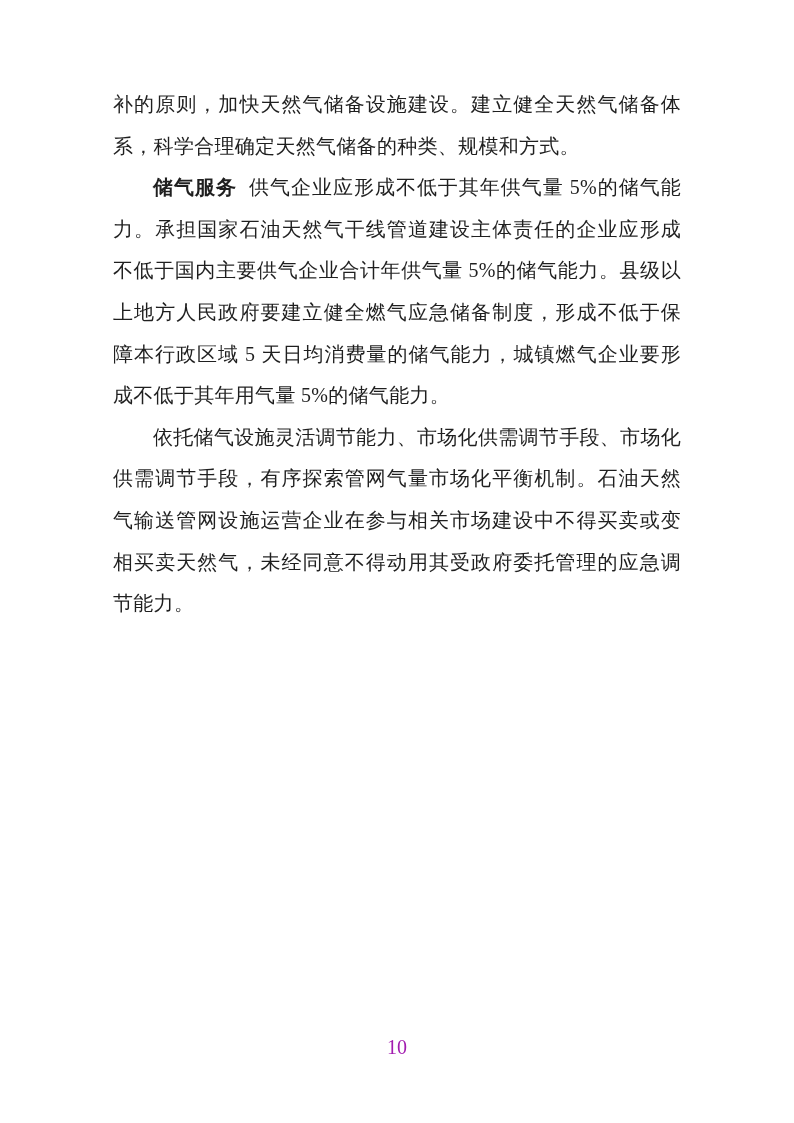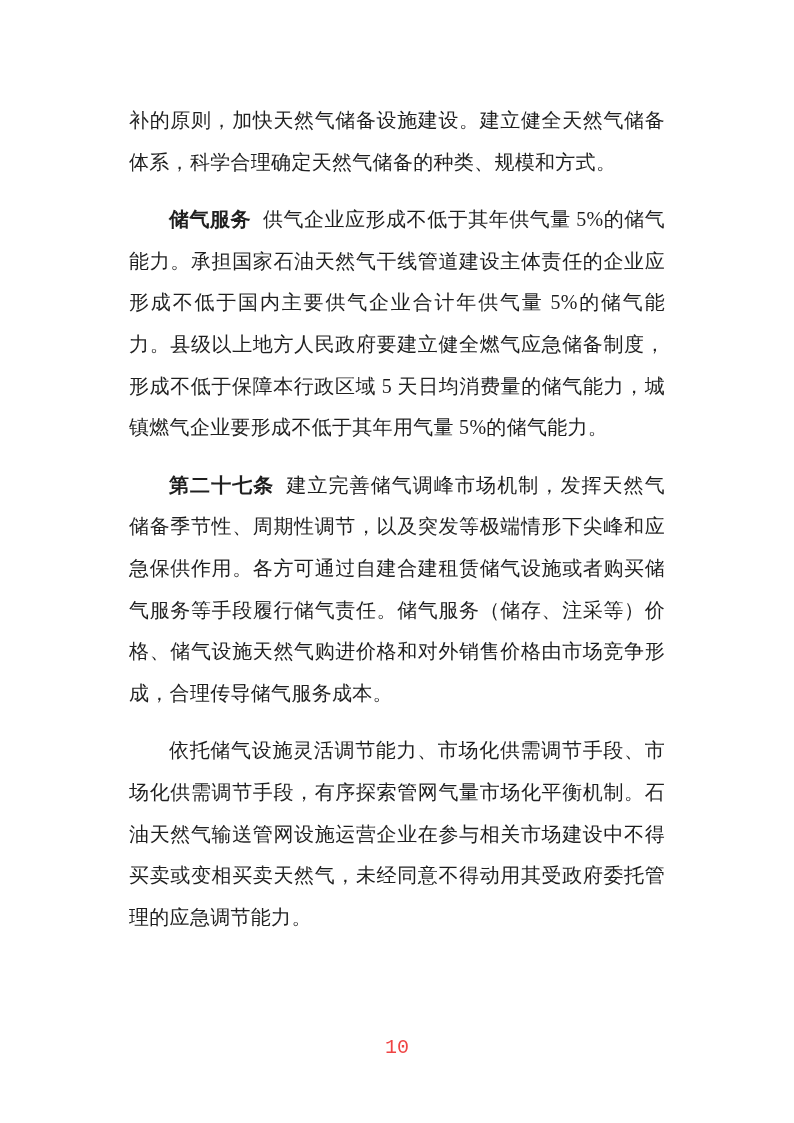--- a/index.html
+++ b/index.html
@@ -21,21 +21,21 @@
     height: 1123px;
     background: #ffffff;
   }
   .content {
     position: absolute;
     left: 113px;
     top: 84px;
     width: 568px;
   }
   p.doc-par {
-    margin: 16px;
+    margin: 0;
     padding: 0;
     font-size: 20px;
     line-height: 41.6px;
     text-align: justify;
     text-justify: inter-ideograph;
     text-justify: inter-character;
     letter-spacing: 0.3px;
     word-break: break-all;
   }
   p.doc-par.indent {
@@ -46,42 +46,38 @@
     font-family: "Liberation Sans", "DejaVu Sans", sans-serif;
     margin-right: 0.6em;
   }
   .page-num {
     position: absolute;
     left: 0;
     right: 0;
     top: 1036px;
     text-align: center;
     font-size: 20px;
-    color: #ef4444;
-    font-family: Liberation Mono, monospace;
+    color: #a21caf;
   }
 </style>
 </head>
 <body>
 
 <div class="page">
   <div class="content">
 
     <p class="doc-par">
       <span>补的原则，加快天然气储备设施建设。建立健全天然气储备体系，科学合理确定天然气储备的种类、规模和方式。</span>
     </p>
 
 
     <p class="doc-par indent">
       <b class="article-num">储气服务</b><span>供气企业应形成不低于其年供气量 5%的储气能力。承担国家石油天然气干线管道建设主体责任的企业应形成不低于国内主要供气企业合计年供气量 5%的储气能力。县级以上地方人民政府要建立健全燃气应急储备制度，形成不低于保障本行政区域 5 天日均消费量的储气能力，城镇燃气企业要形成不低于其年用气量 5%的储气能力。</span>
     </p>
 
-    <p class="doc-par indent">
-      <b class="article-num">第二十七条</b><span>建立完善储气调峰市场机制，发挥天然气储备季节性、周期性调节，以及突发等极端情形下尖峰和应急保供作用。各方可通过自建合建租赁储气设施或者购买储气服务等手段履行储气责任。储气服务（储存、注采等）价格、储气设施天然气购进价格和对外销售价格由市场竞争形成，合理传导储气服务成本。</span>
-    </p>
 
     <p class="doc-par indent">
       <span>依托储气设施灵活调节能力、市场化供需调节手段、市场化供需调节手段，有序探索管网气量市场化平衡机制。石油天然气输送管网设施运营企业在参与相关市场建设中不得买卖或变相买卖天然气，未经同意不得动用其受政府委托管理的应急调节能力。</span>
     </p>
 
   </div>
 
   <div class="page-num">10</div>
 </div>
 

